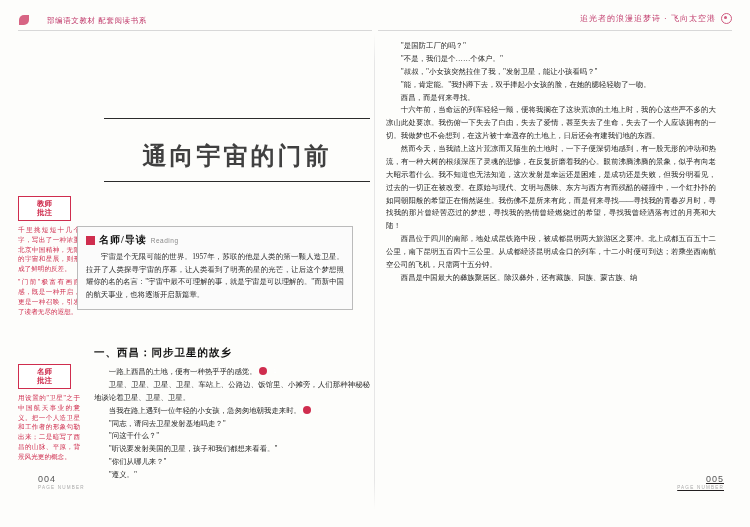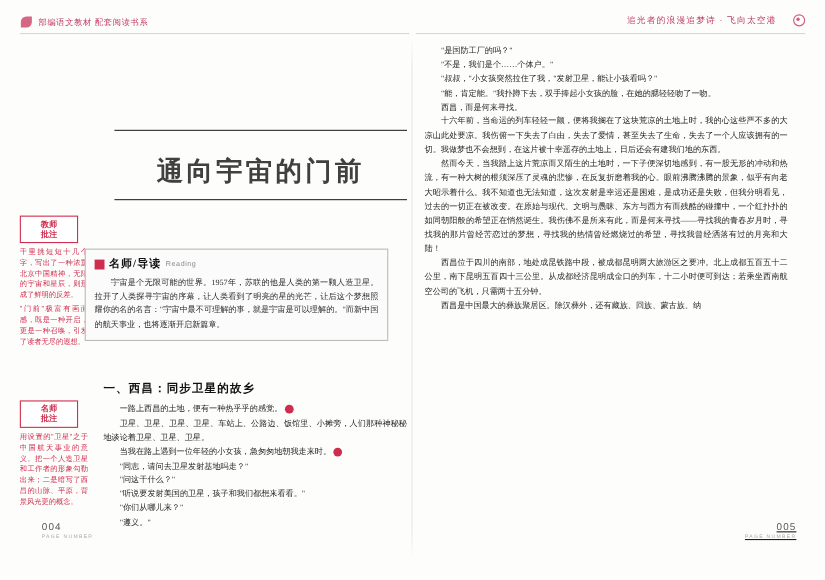--- a/index.html
+++ b/index.html
@@ -11,36 +11,36 @@
     overflow:hidden;
   }
   .page{
     position:relative;
     width:750px;height:527px;
     background:#fdfdfb;
   }
   
   .hdr-left{
     position:absolute;left:18px;top:14px;
-    display:flex;align-items:center;gap:4px;
+    display:flex;align-items:center;gap:16px;
   }
   .hdr-left .flower{
     width:13px;height:13px;position:relative;display:inline-block;
   }
   .hdr-left .flower:before{
     content:"";position:absolute;left:1px;top:1px;width:10px;height:10px;
     border-radius:50% 0 50% 0;background:#d04a6e;opacity:.85;
   }
   .hdr-left .txt{
     font-size:7.5px;color:#c0396a;letter-spacing:.6px;
     font-family:"Liberation Sans", sans-serif;
   }
   .hdr-right{
     position:absolute;right:18px;top:13px;
-    display:flex;align-items:center;gap:15px;
+    display:flex;align-items:center;gap:5px;
   }
   .hdr-right .txt{
     font-size:8px;color:#c0396a;letter-spacing:1px;
     font-family:"Liberation Sans", sans-serif;
   }
   .hdr-right .dot{
     width:9px;height:9px;border-radius:50%;
     border:1px solid #d05a80;position:relative;
   }
   .hdr-right .dot:after{

